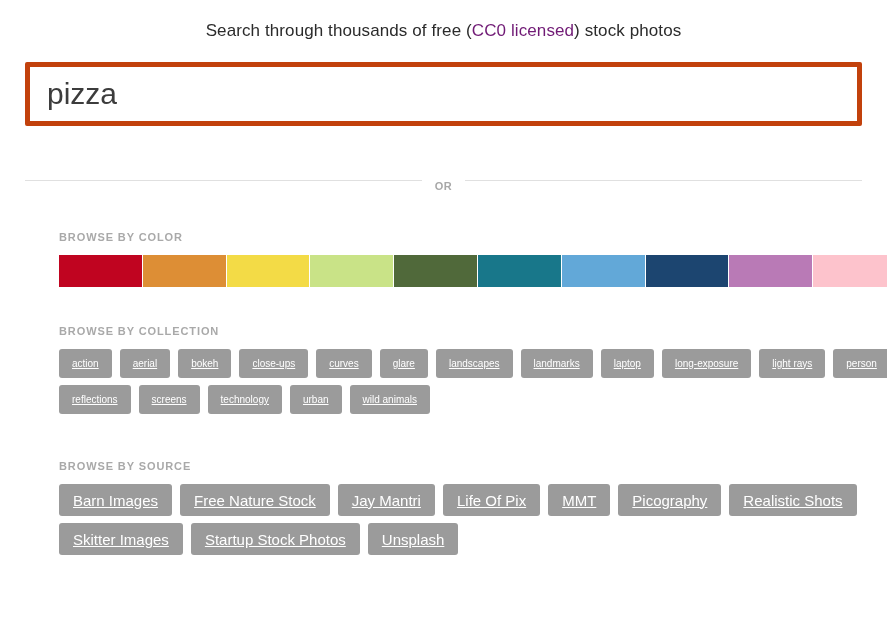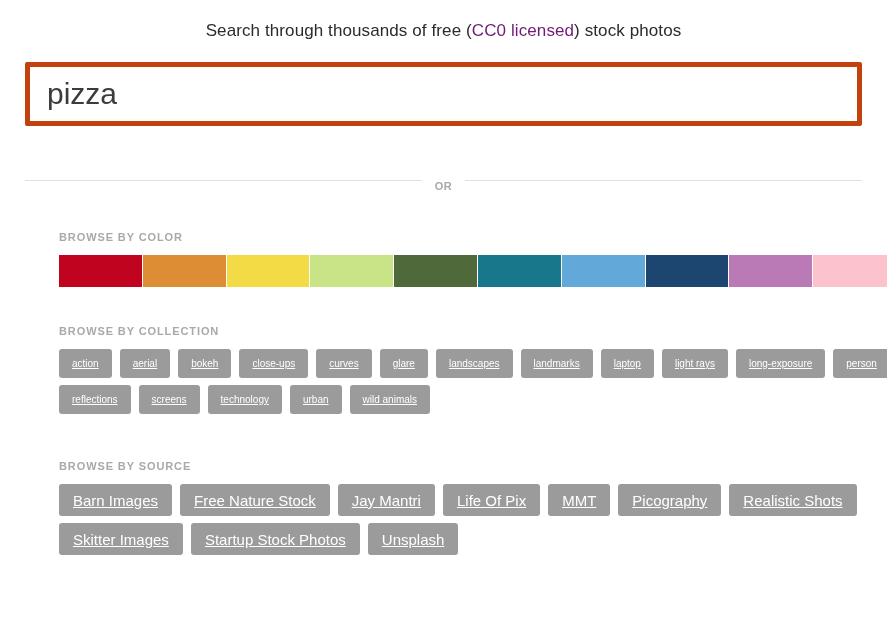--- a/index.html
+++ b/index.html
@@ -177,22 +177,22 @@
       <div class="tag-row collections">
           <a class="tag" href="#">action</a>
           <a class="tag" href="#">aerial</a>
           <a class="tag" href="#">bokeh</a>
           <a class="tag" href="#">close-ups</a>
           <a class="tag" href="#">curves</a>
           <a class="tag" href="#">glare</a>
           <a class="tag" href="#">landscapes</a>
           <a class="tag" href="#">landmarks</a>
           <a class="tag" href="#">laptop</a>
+          <a class="tag" href="#">long-exposure</a>
           <a class="tag" href="#">light rays</a>
-          <a class="tag" href="#">long-exposure</a>
           <a class="tag" href="#">person</a>
           <a class="tag" href="#">reflections</a>
           <a class="tag" href="#">screens</a>
           <a class="tag" href="#">technology</a>
           <a class="tag" href="#">urban</a>
           <a class="tag" href="#">wild animals</a>
         </div>
     </div>
 
     <div class="section section-source">

